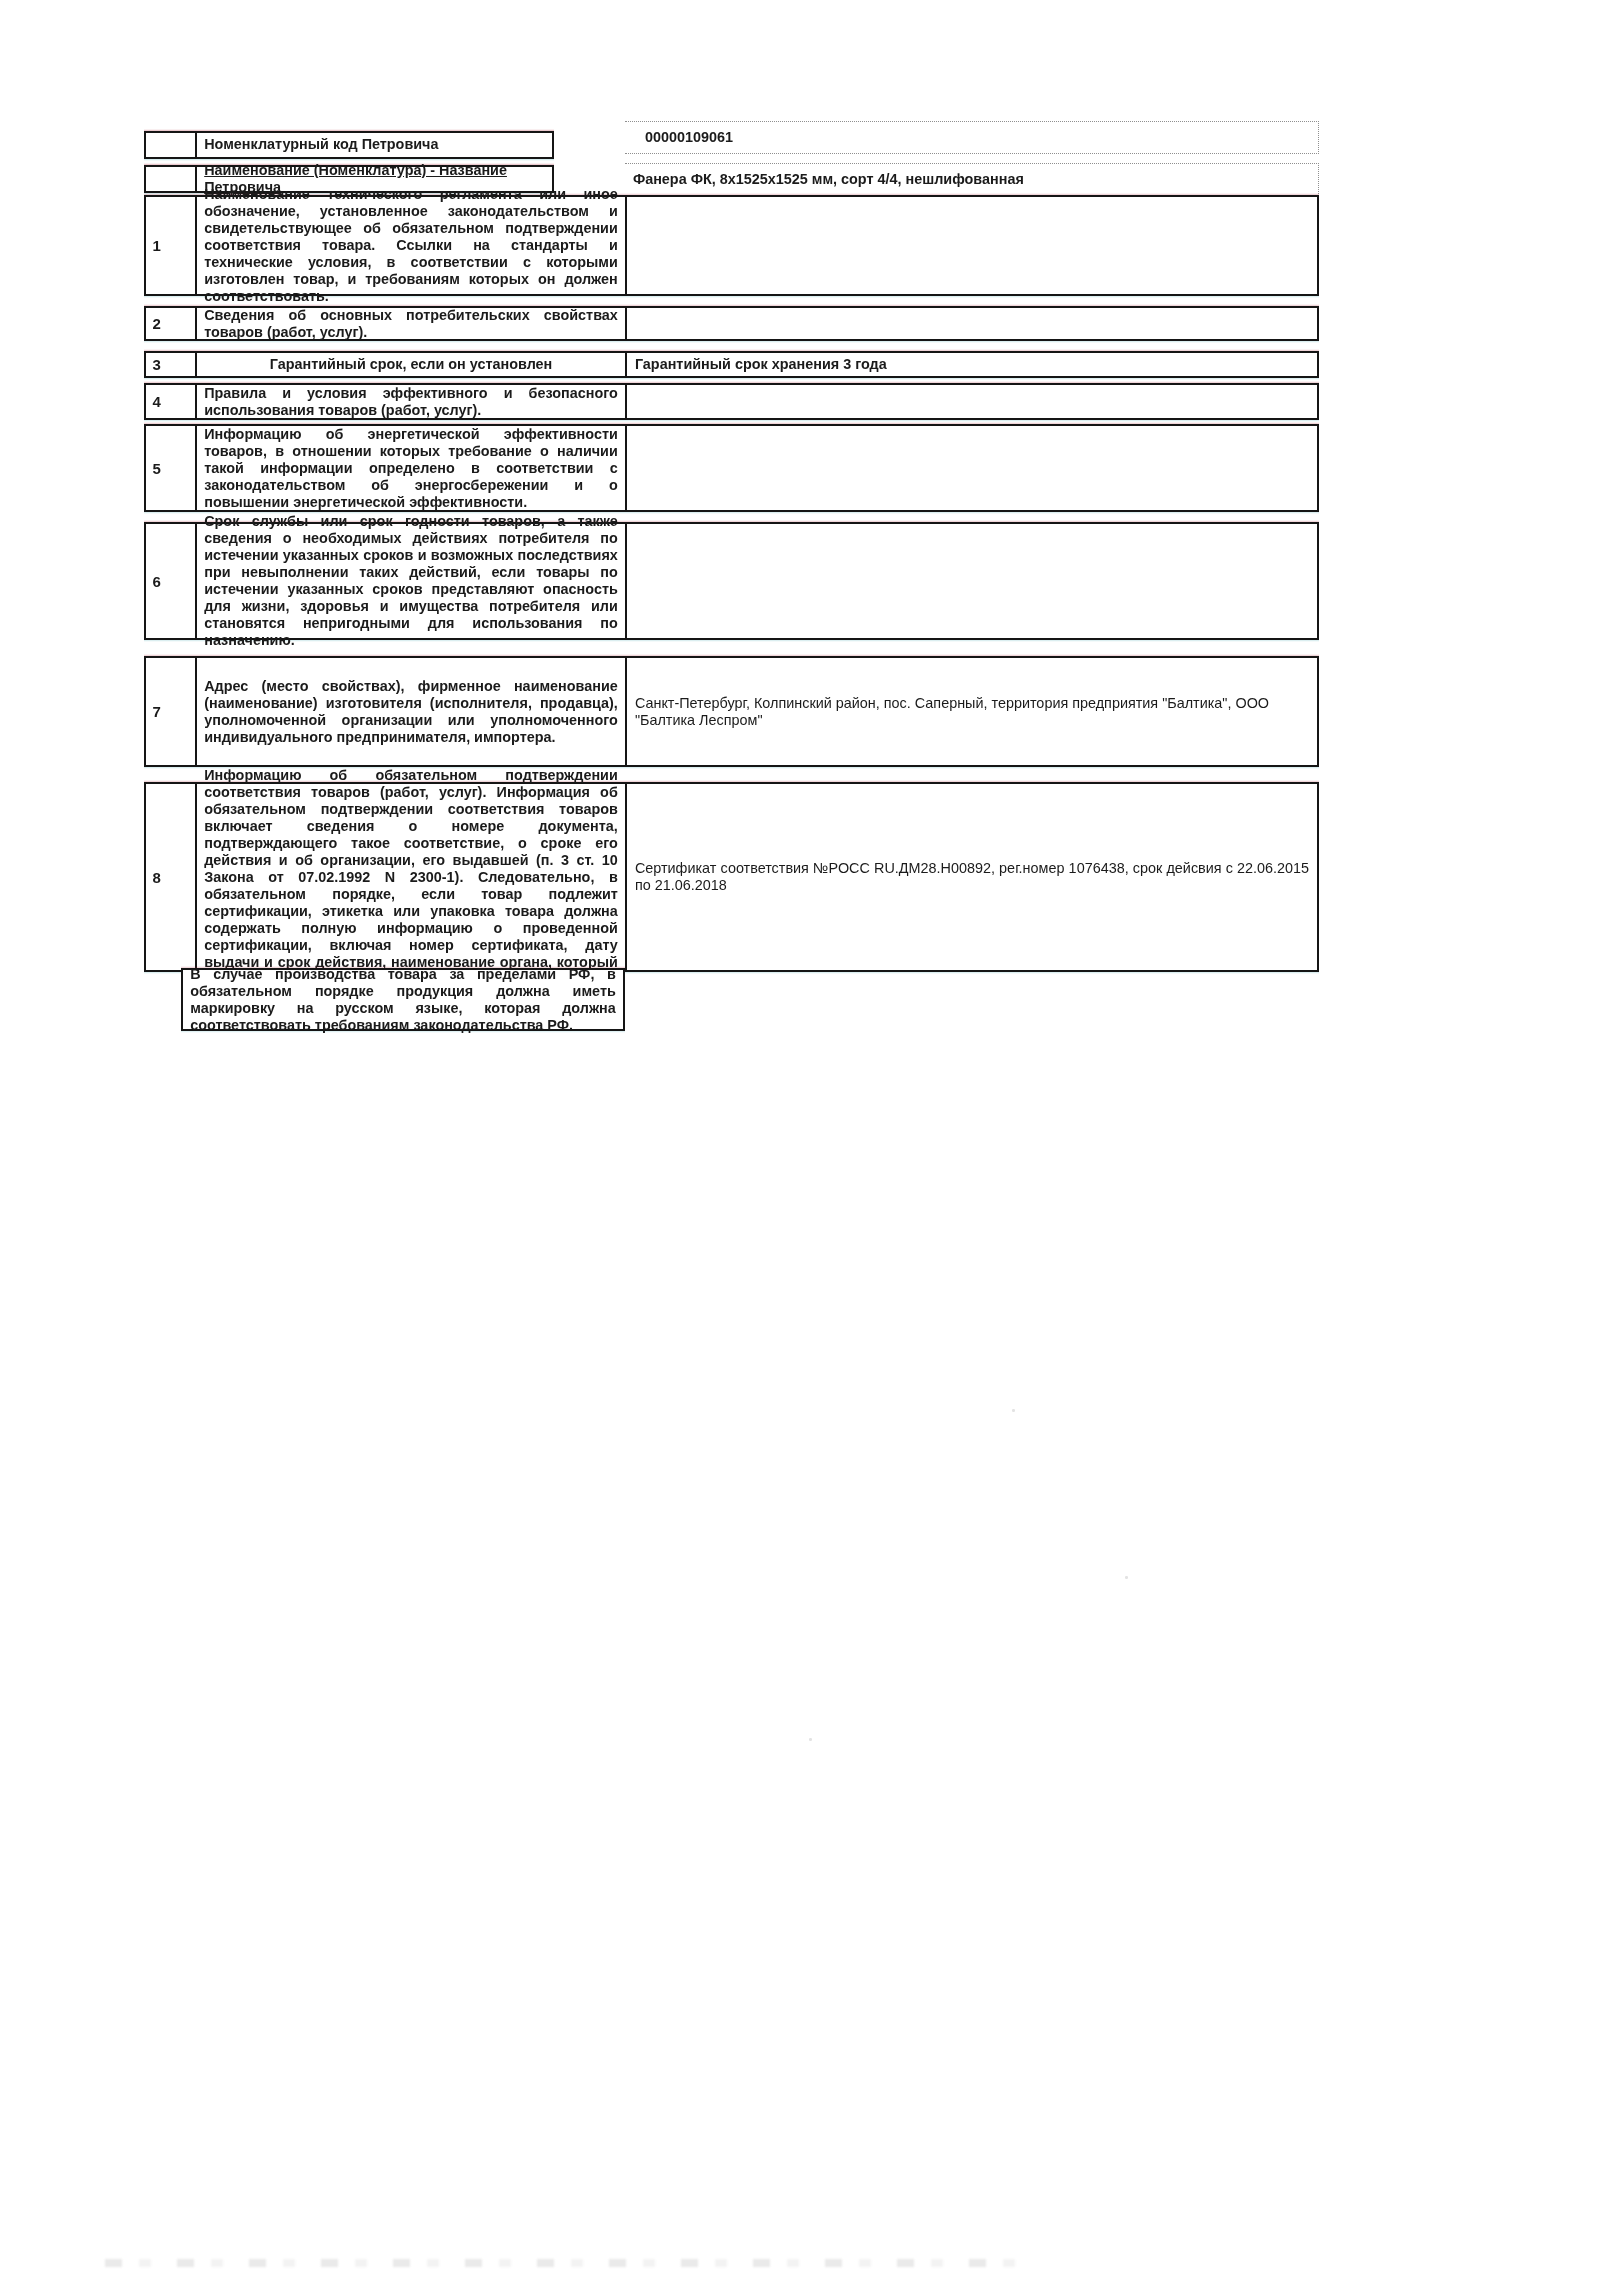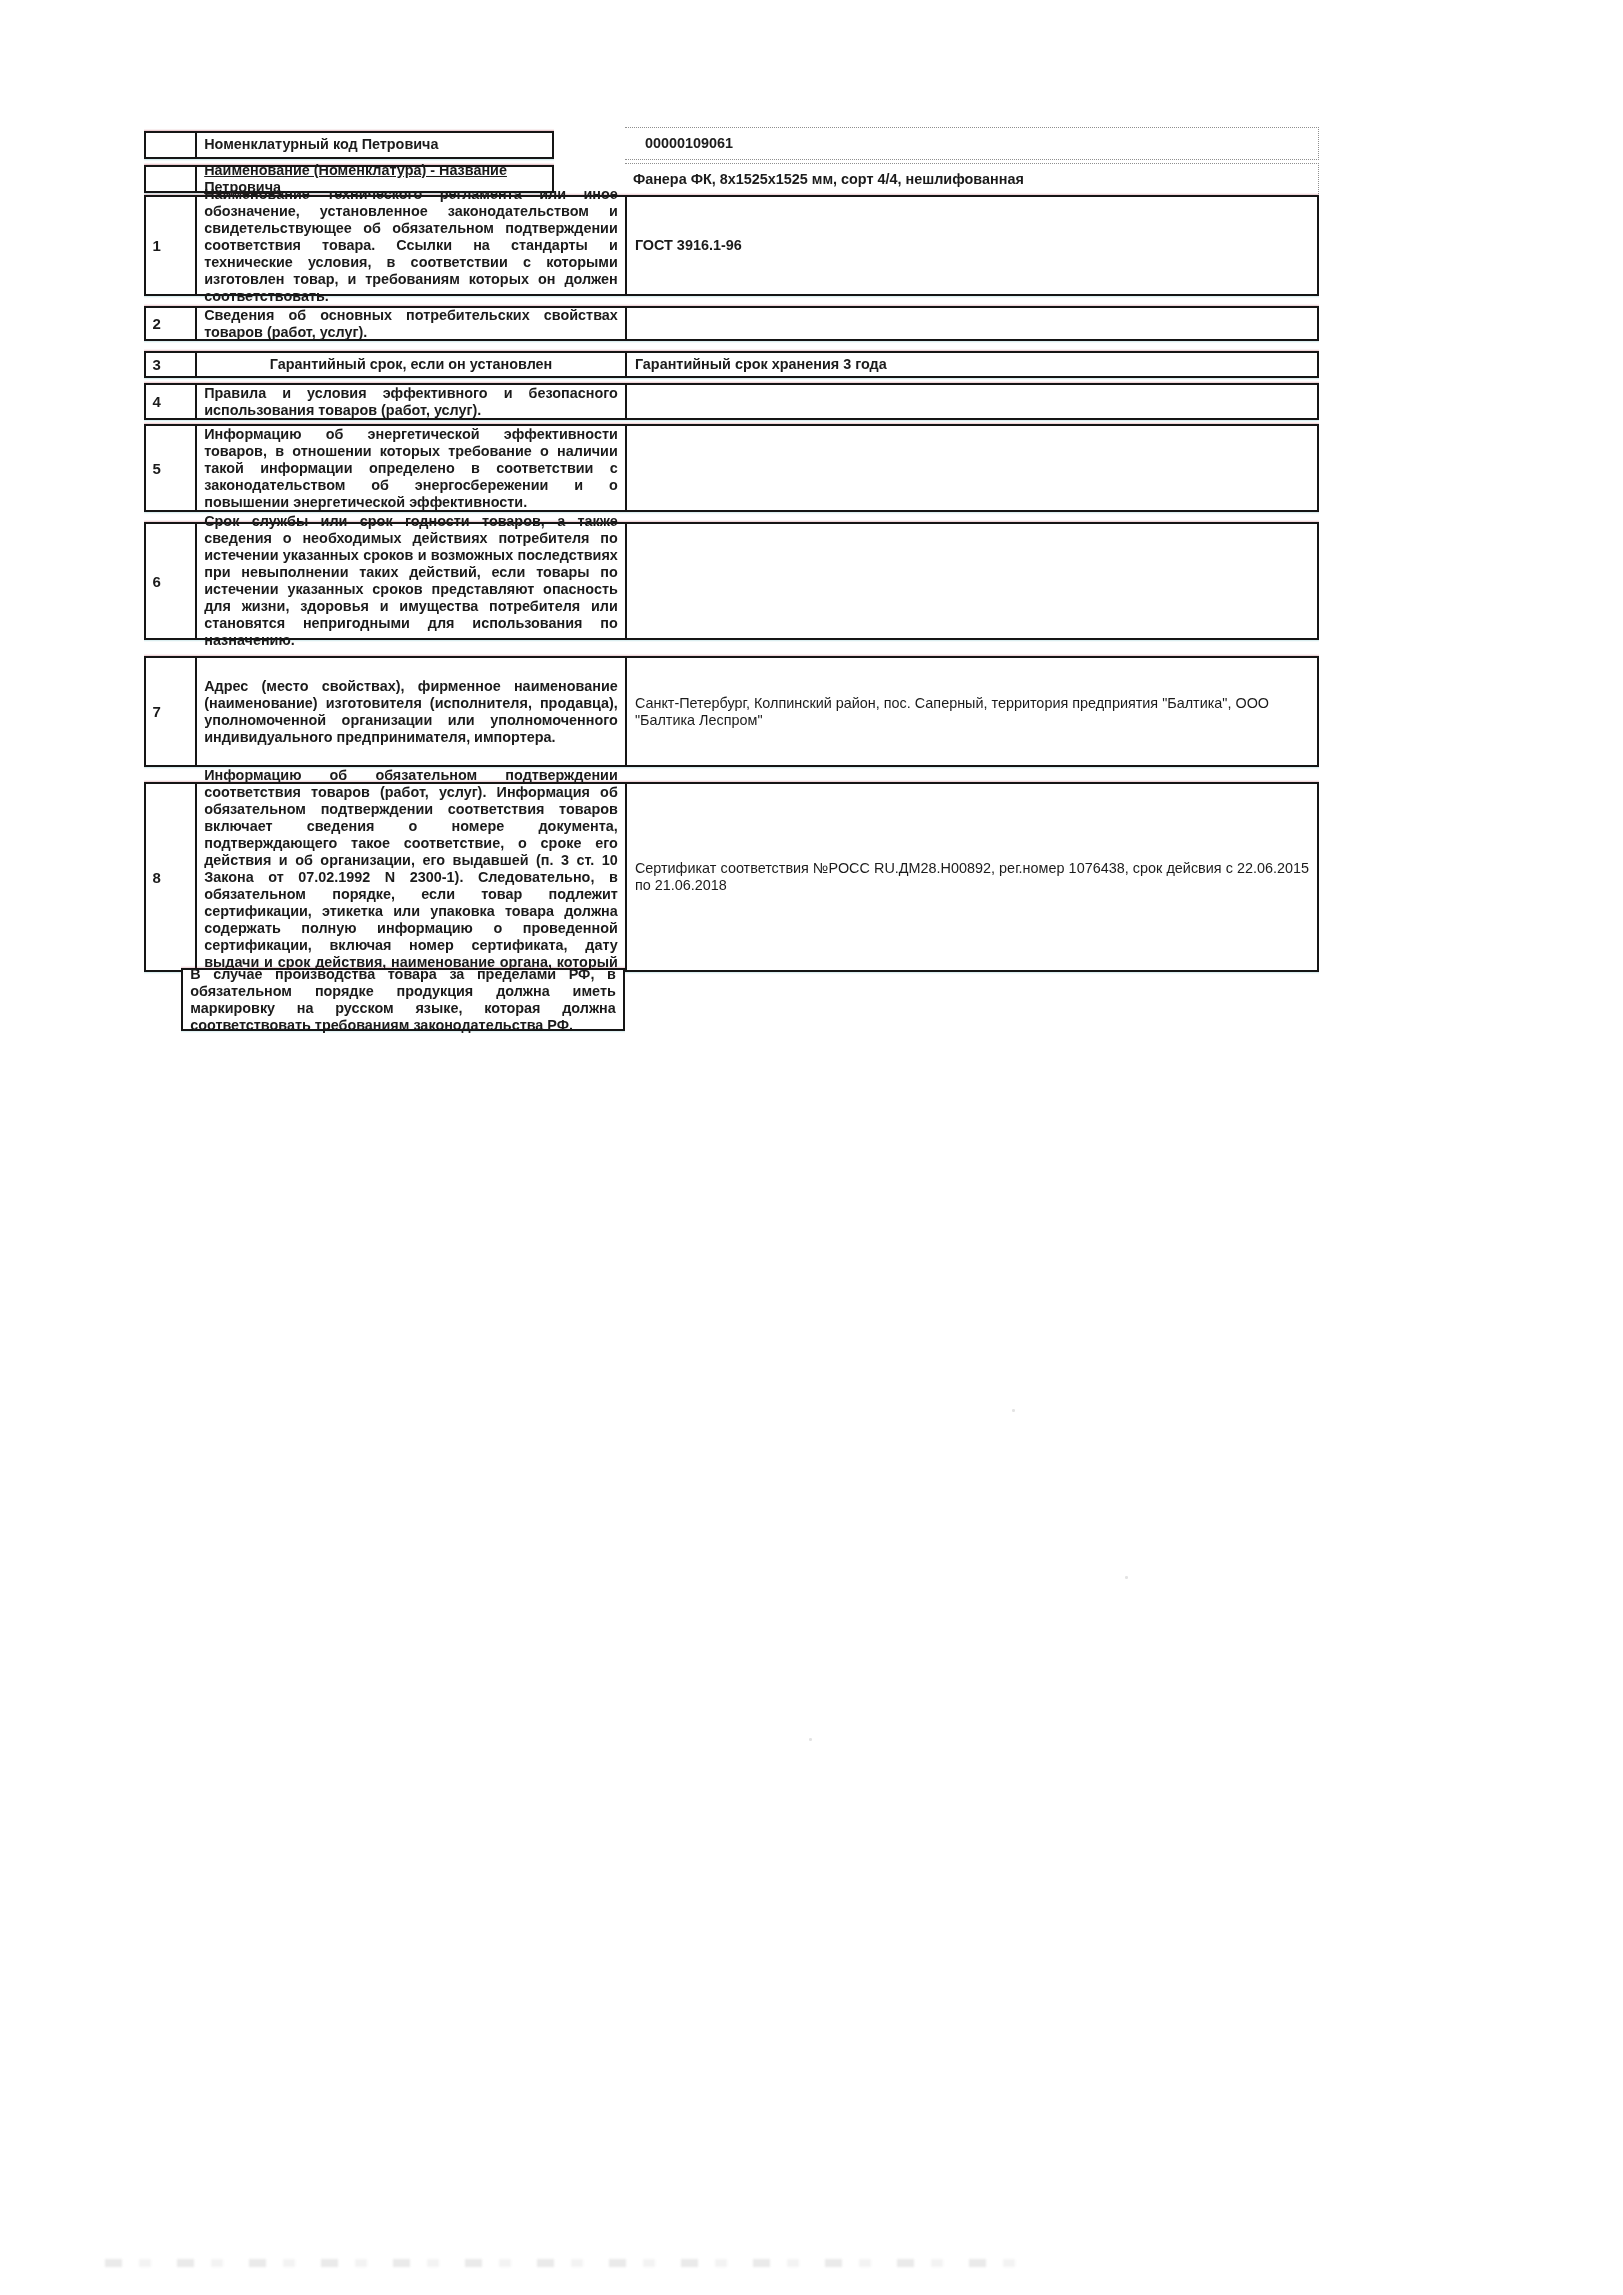--- a/index.html
+++ b/index.html
@@ -74,41 +74,38 @@
 <body>
 
 <div class="page">
 
   <div class="hbox" style="top:131px;height:27.5px;">
     <div class="cell-num"></div>
     <div class="cell-label">
       <div class="jtext" style="text-align:left;">Номенклатурный код Петровича</div>
     </div>
   </div>
-  <div class="hval" style="top:127px;height:33px;padding-left:20px;">
+  <div class="hval" style="top:121px;height:33px;padding-left:20px;">
     <div class="vtext bold">00000109061</div>
   </div>
 
   <div class="hbox" style="top:165px;height:27.5px;text-decoration:underline;">
     <div class="cell-num"></div>
     <div class="cell-label">
       <div class="jtext" style="text-align:left;">Наименование (Номенклатура) - Название Петровича</div>
     </div>
   </div>
   <div class="hval" style="top:163px;height:33px;">
     <div class="vtext bold">Фанера ФК,  8х1525х1525 мм, сорт 4/4, нешлифованная</div>
   </div>
 
   <div class="row" style="top:195px;height:101px;">
     <div class="cell-num">1</div>
     <div class="cell-label">
       <div class="jtext">Наименование технического регламента или иное обозначение, установленное законодательством и свидетельствующее об обязательном подтверждении соответствия товара. Ссылки на стандарты и технические условия, в соответствии с которыми изготовлен товар, и требованиям которых он должен соответствовать.</div>
-    </div>
-    <div class="cell-value">
-      <div class="vtext bold">ГОСТ 3916.1-96</div>
     </div>
   </div>
 
   <div class="row" style="top:306px;height:35px;">
     <div class="cell-num">2</div>
     <div class="cell-label">
       <div class="jtext">Сведения об основных потребительских свойствах товаров (работ, услуг).</div>
     </div>
     <div class="cell-value">
       <div class="vtext"></div>

